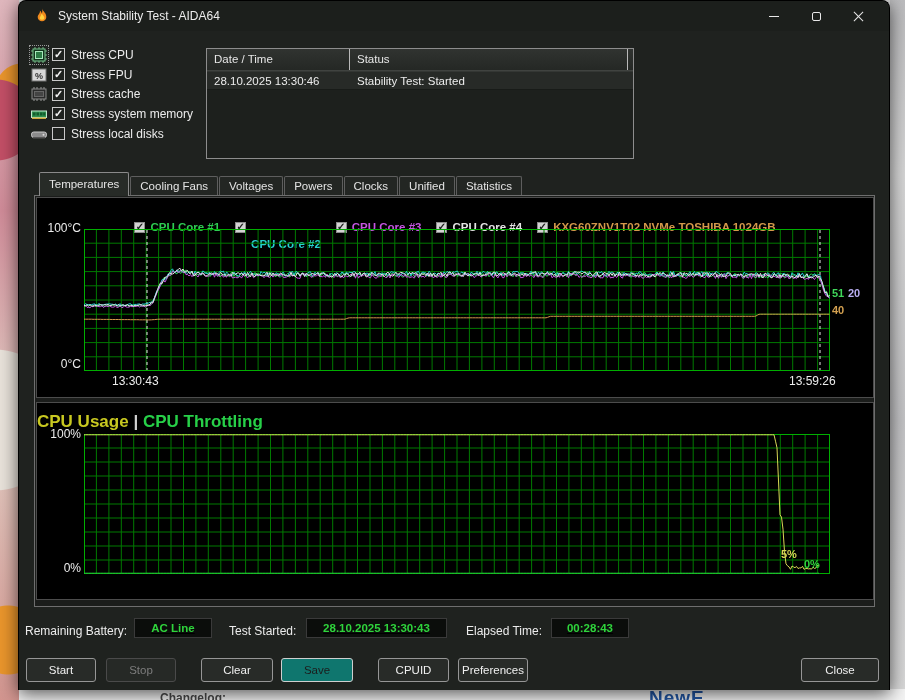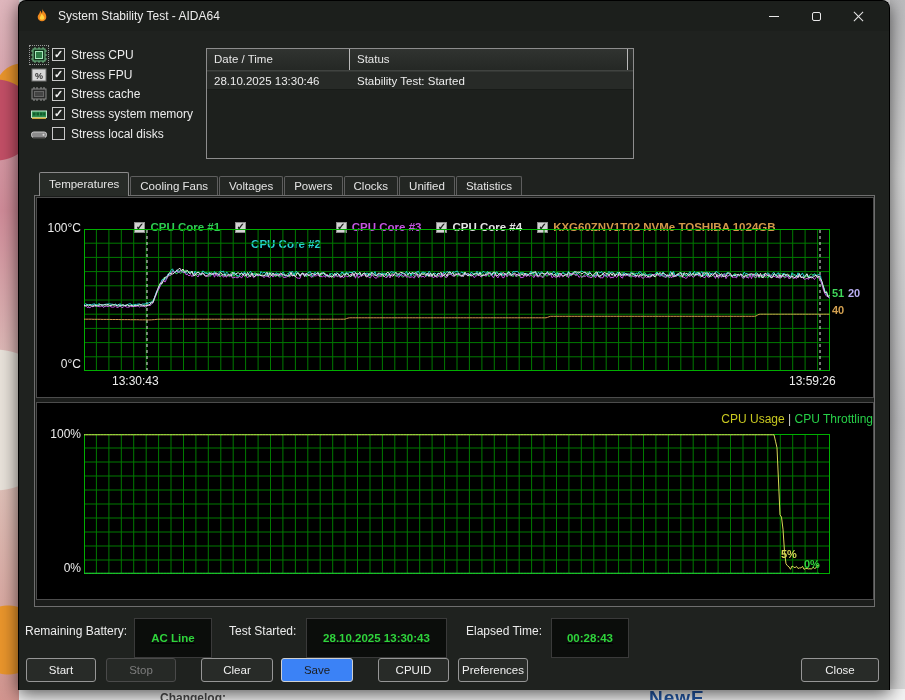--- a/index.html
+++ b/index.html
@@ -70,35 +70,35 @@
   .panel2 { left:17px; top:401px; width:838px; height:198px; z-index:2; }
   .legend { position:absolute; left:0; top:6px; width:100%; display:flex; justify-content:center; gap:15px; }
   .legend-item { display:flex; align-items:center; gap:5px; }
   .legend-cbx { width:11px; height:11px; background:#d2d2d2; border:1px solid #8c8c8c; color:#1a1a1a;
     font-size:10px; line-height:10px; font-weight:bold; display:flex; align-items:center; justify-content:center; }
   .legend-label { font-size:11.5px; font-weight:bold; white-space:nowrap; }
   .plot-svg { position:absolute; left:47px; }
   .axis-lab { position:absolute; font-size:12px; color:#ececec; }
   .ax-right { width:42px; text-align:right; left:2px; }
   .vlab { position:absolute; font-size:11px; font-weight:bold; white-space:nowrap;text-align:right; }
-  .chart2-title { position:absolute; top:9px; width:100%; text-align:right; font-size:12px; font-weight:normal; }
+  .chart2-title { position:absolute; top:9px; width:100%; text-align:left; font-size:17px; font-weight:bold; }
 
   
   .status-row { position:absolute; left:0; top:617px; width:100%; height:28px; }
   .status-lab { position:absolute; font-size:12px; color:#ececec; top:6px; }
-  .status-box { position:absolute; top:0; height:40px; background:#0b0d0b; border:1px solid #3a3a3a;
+  .status-box { position:absolute; top:0; height:20px; background:#0b0d0b; border:1px solid #3a3a3a;
     display:flex; align-items:center; justify-content:center;text-decoration:underline; }
   .status-val { font-size:11.5px; font-weight:bold; color:#2fd43c; }
 
   
   .btn-row { position:absolute; left:0; top:657px; width:100%; height:24px; }
   .btn { position:absolute; top:0; height:24px; background:#282b28; border:1px solid #969696; border-radius:3px;
     color:#f0f0f0; font-size:11.5px; font-family:"Liberation Sans",sans-serif; text-align:center; cursor:default; }
   .btn.disabled { color:#7d7d7d; border-color:#4a4a4a; background:#262926; }
-  .btn.focused { background:#3b82f6; color:#1c1c1c; border-color:#cfcfcf;text-align:center; }
+  .btn.focused { background:#0f766e; color:#1c1c1c; border-color:#cfcfcf;text-align:center; }
 </style>
 </head>
 <body>
 
 <div class="screen">
   <div class="bg-left"></div>
   <div class="bg-right"></div>
   <div class="bg-bottom">
     <span class="bg-changelog">Changelog:</span>
     <span class="bg-logo">NewE</span>

